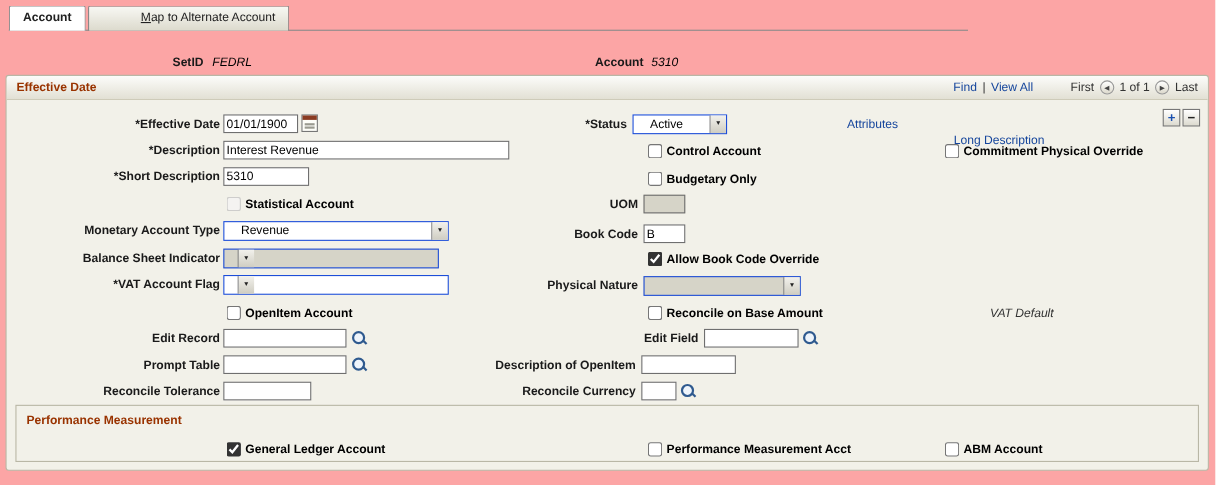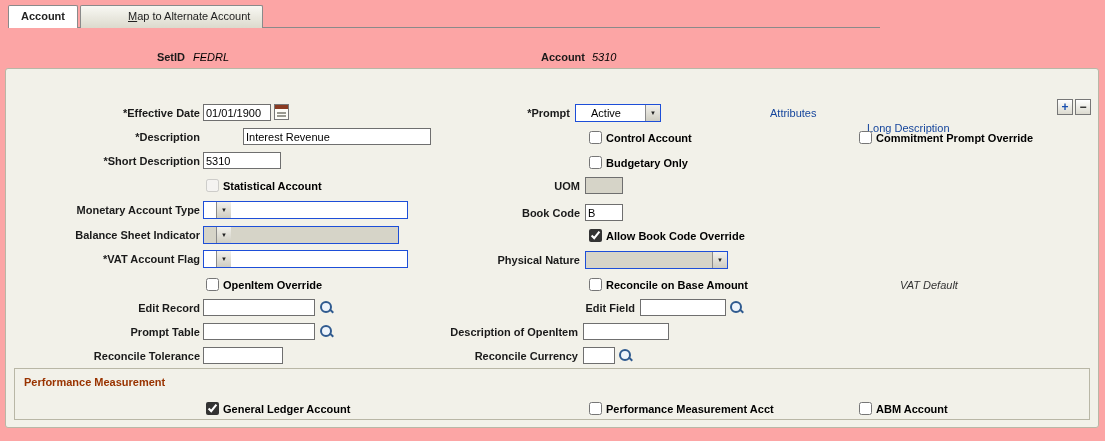--- a/index.html
+++ b/index.html
@@ -89,54 +89,69 @@
     </div>
   </div>
   <div class="tabline"></div>
 
   <span class="lbl" style="left:85px;top:51px;width:100px">SetID</span>
   <span class="val" style="left:193px;top:51px">FEDRL</span>
   <span class="lbl" style="left:485px;top:51px;width:100px">Account</span>
   <span class="val" style="left:592px;top:51px">5310</span>
 
   <div class="mainbox"></div>
+  <div class="secheader">
+    <span class="sectitle">Effective Date</span>
+    <span class="nav">
+      <span class="link">Find</span>
+      <span class="navtxt">|</span>
+      <span class="link">View All</span>
+      <span class="navgap"></span>
+      <span class="navtxt">First</span>
+      <span class="navarrow">◀</span>
+      <span class="navtxt">1 of 1</span>
+      <span class="navarrow">▶</span>
+      <span class="navtxt">Last</span>
+    </span>
+  </div>
 
   <button class="pm add" style="left:1057px;top:99px">+</button>
   <button class="pm del" style="left:1075px;top:99px">−</button>
 
   <span class="lbl" style="left:40px;top:107px;width:160px">*Effective Date</span>
   <input class="in" style="left: 203px; top: 104px; width: 68px;" value="01/01/1900">
   <span class="cal" style="left:274px;top:104px"></span>
-  <span class="lbl" style="left:470px;top:107px;width:100px">*Prompt</span>
+  <span class="lbl" style="left:470px;top:107px;width:100px">*Status</span>
   <div class="dd" style="left:575px;top:104px;width:86px">
     <span class="dd-text">Active</span>
     <span class="dd-btn"></span>
   </div>
   <span class="alink link" style="left:770px;top:107px">Attributes</span>
   <span class="alink link" style="left:867px;top:122px">Long Description</span>
 
   <span class="lbl" style="left:40px;top:131px;width:160px">*Description</span>
-  <input class="in" style="left: 203px; top: 128px; width: 188px; margin-left: 40px;" value="Interest Revenue">
+  <input class="in" style="left: 203px; top: 128px; width: 260px;" value="Interest Revenue">
   <input type="checkbox" class="cb" style="left: 589px; top: 131px;">
   <span class="cblbl" style="left:606px;top:132px">Control Account</span>
   <input type="checkbox" class="cb" style="left: 859px; top: 131px;">
-  <span class="cblbl" style="left:876px;top:132px">Commitment Prompt Override</span>
+  <span class="cblbl" style="left:876px;top:132px">Commitment Physical Override</span>
 
   <span class="lbl" style="left:40px;top:155px;width:160px">*Short Description</span>
   <input class="in" style="left: 203px; top: 152px; width: 78px;" value="5310">
   <input type="checkbox" class="cb" style="left: 589px; top: 156px;">
   <span class="cblbl" style="left:606px;top:157px">Budgetary Only</span>
 
   <input type="checkbox" class="cb" style="left: 206px; top: 179px;" disabled="">
   <span class="cblbl" style="left:223px;top:180px">Statistical Account</span>
   <span class="lbl" style="left:500px;top:180px;width:80px">UOM</span>
   <input class="in dis" style="left: 585px; top: 177px; width: 38px;" disabled="" value="">
 
   <span class="lbl" style="left:40px;top:204px;width:160px">Monetary Account Type</span>
   <div class="dd" style="left:203px;top:201px;width:205px">
+    <span class="dd-text">Revenue</span>
     <span class="dd-btn"></span>
   </div>
   <span class="lbl" style="left:490px;top:207px;width:90px">Book Code</span>
   <input class="in" style="left: 585px; top: 204px; width: 38px;" value="B">
 
   <span class="lbl" style="left:40px;top:229px;width:160px">Balance Sheet Indicator</span>
   <div class="dd dis" style="left:203px;top:226px;width:196px">
     <span class="dd-btn"></span>
   </div>
   <input type="checkbox" class="cb" style="left: 589px; top: 229px;" checked="">
@@ -146,21 +161,21 @@
   <div class="dd" style="left:203px;top:250px;width:205px">
     <span class="dd-btn"></span>
   </div>
   <span class="lbl" style="left:480px;top:254px;width:100px">Physical Nature</span>
   <div class="dd dis" style="left:585px;top:251px;width:143px">
     <span class="dd-text"></span>
     <span class="dd-btn"></span>
   </div>
 
   <input type="checkbox" class="cb" style="left: 206px; top: 278px;">
-  <span class="cblbl" style="left:223px;top:279px">OpenItem Override</span>
+  <span class="cblbl" style="left:223px;top:279px">OpenItem Account</span>
   <input type="checkbox" class="cb" style="left: 589px; top: 278px;">
   <span class="cblbl" style="left:606px;top:279px">Reconcile on Base Amount</span>
   <span class="val" style="left:900px;top:279px;color:#333">VAT Default</span>
 
   <span class="lbl" style="left:40px;top:302px;width:160px">Edit Record</span>
   <input class="in" style="left: 203px; top: 299px; width: 112px;" value="">
   <span class="lookup" style="left:319px;top:300px"></span>
   <span class="lbl" style="left:535px;top:302px;width:100px">Edit Field</span>
   <input class="in" style="left: 640px; top: 299px; width: 86px;" value="">
   <span class="lookup" style="left:729px;top:300px"></span>

